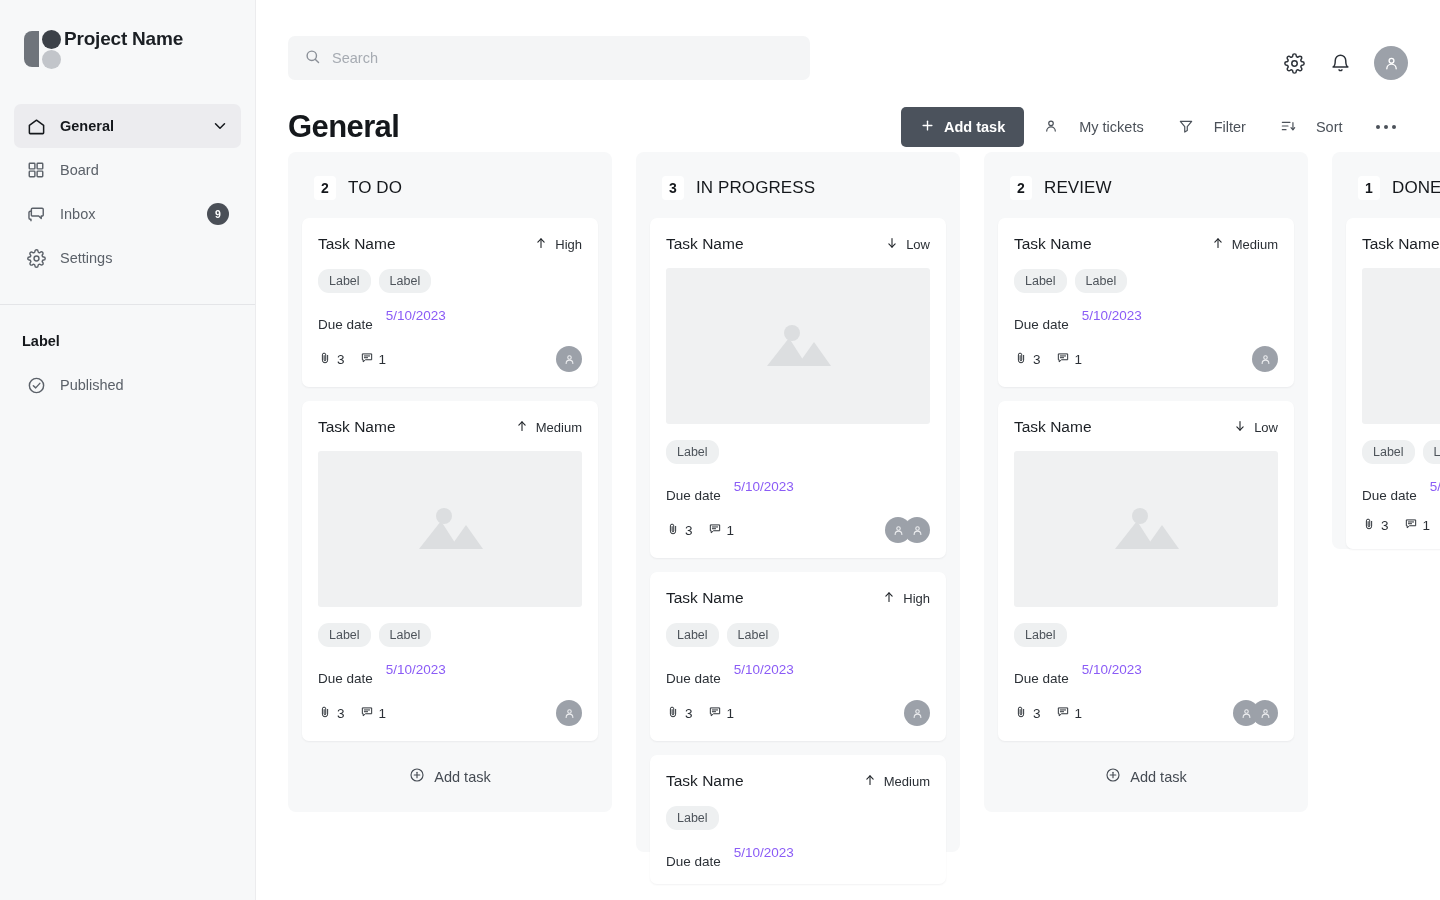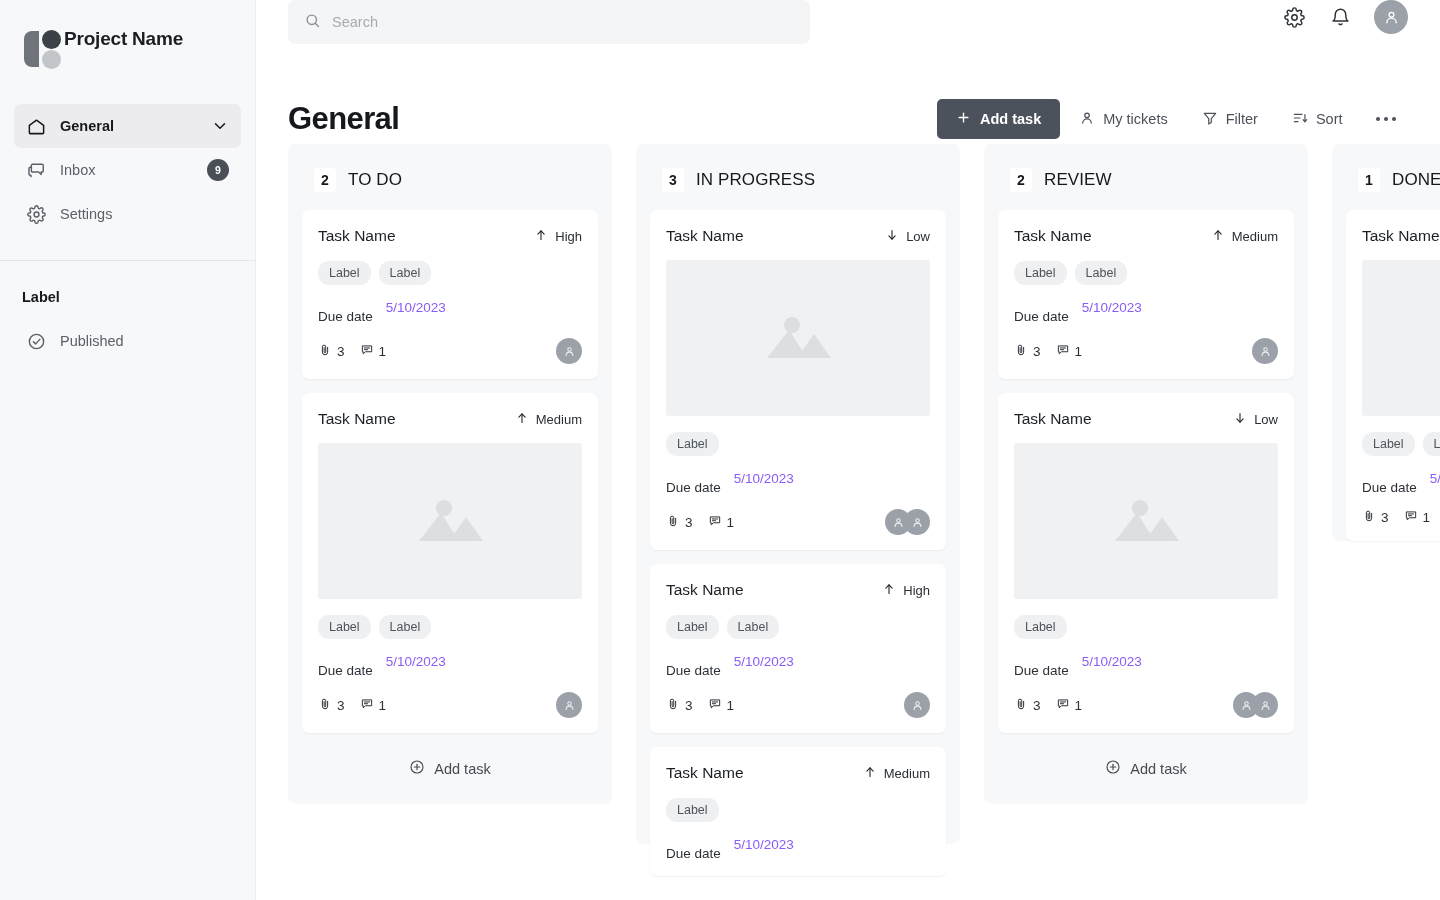--- a/index.html
+++ b/index.html
@@ -55,21 +55,21 @@
   .nav-divider { height: 1px; background: #e4e5e8; margin: 24px 0 0 0; }
 
   .section-label {
     font-size: 14.5px; font-weight: bold; color: #15181c;
     padding: 28px 0 6px 22px;
   }
 
   
   .main { flex: 1; height: 900px; display: flex; flex-direction: column; overflow: hidden; background: #fff; }
 
-  .topbar { height: 72px; flex: 0 0 72px; display: flex; align-items: flex-start; padding: 0 32px 0 32px; }
+  .topbar { height: 72px; flex: 0 0 72px; display: flex; align-items: flex-end; padding: 0 32px 0 32px; margin-top: 8px; }
   .search {
     width: 522px; height: 44px; background: #f4f5f6; border-radius: 7px;
     display: flex; align-items: center; gap: 11px; padding: 0 16px;
   }
   .search input {
     border: 0; outline: 0; background: transparent; flex: 1;
     font-family: "Liberation Sans", sans-serif; font-size: 14.5px; color: #22262b;
   }
   .search input::placeholder { color: #a6abb2; }
   .topbar-spacer { flex: 1; }
@@ -84,21 +84,21 @@
   .page-head { display: flex; align-items: center; padding: 22px 30px 0 32px; height: 72px; flex: 0 0 72px; }
   .page-title { font-size: 31px; font-weight: bold; letter-spacing: -0.6px; color: #15181c; }
   .head-spacer { flex: 1; }
   .toolbar { display: flex; align-items: center; gap: 4px; }
   .btn-primary {
     background: #4b525c; color: #fff; border: 0; border-radius: 5px;
     height: 40px; padding: 0 19px; display: flex; align-items: center; gap: 9px;
     font-family: "Liberation Sans", sans-serif; font-size: 14.5px; font-weight: bold; cursor: pointer;
   }
   .tool-item {
-    display: flex; align-items: center; gap: 8px; height: 40px; padding: 0 15px;
+    display: flex; align-items: center; gap: 20px; height: 40px; padding: 0 15px;
     color: #4b5159; font-size: 14.5px; cursor: pointer; border-radius: 5px;
   }
   .dots { display: flex; gap: 3.5px; padding: 0 14px; cursor: pointer; }
   .dots i { width: 4.5px; height: 4.5px; border-radius: 50%; background: #4b5159; display: block; }
 
   
   .board {
     flex: 1; display: flex; gap: 24px; padding: 0 0 0 32px;
     overflow: hidden; align-items: flex-start;
   }
@@ -179,20 +179,31 @@
             </svg>
         </span>
         <span class="lbl">General</span>
         <span class="chev">
           <svg width="18" height="18" viewBox="0 0 24 24" fill="none" stroke="#15181c" stroke-width="2" stroke-linecap="round" stroke-linejoin="round">
               <polyline points="6 9 12 15 18 9"></polyline>
             </svg>
         </span>
       </div>
 
+      <div class="nav-item">
+        <span class="ico">
+          <svg width="18" height="18" viewBox="0 0 24 24" fill="none" stroke="#5b6169" stroke-width="1.9">
+              <rect x="3" y="3" width="7.5" height="7.5" rx="1"></rect>
+              <rect x="13.5" y="3" width="7.5" height="7.5" rx="1"></rect>
+              <rect x="3" y="13.5" width="7.5" height="7.5" rx="1"></rect>
+              <rect x="13.5" y="13.5" width="7.5" height="7.5" rx="1"></rect>
+            </svg>
+        </span>
+        <span class="lbl">Board</span>
+      </div>
 
 
       <div class="nav-item">
         <span class="ico">
           <svg width="19" height="19" viewBox="0 0 24 24" fill="none" stroke="#5b6169" stroke-width="1.8" stroke-linejoin="round">
               <path d="M7 4h12a1.5 1.5 0 0 1 1.5 1.5v7A1.5 1.5 0 0 1 19 14h-1v3l-3.2-3H7a1.5 1.5 0 0 1-1.5-1.5v-7A1.5 1.5 0 0 1 7 4z"></path>
               <path d="M5.5 8H4a1.5 1.5 0 0 0-1.5 1.5v7A1.5 1.5 0 0 0 4 18h1v2.5"></path>
             </svg>
         </span>
         <span class="lbl">Inbox</span>

